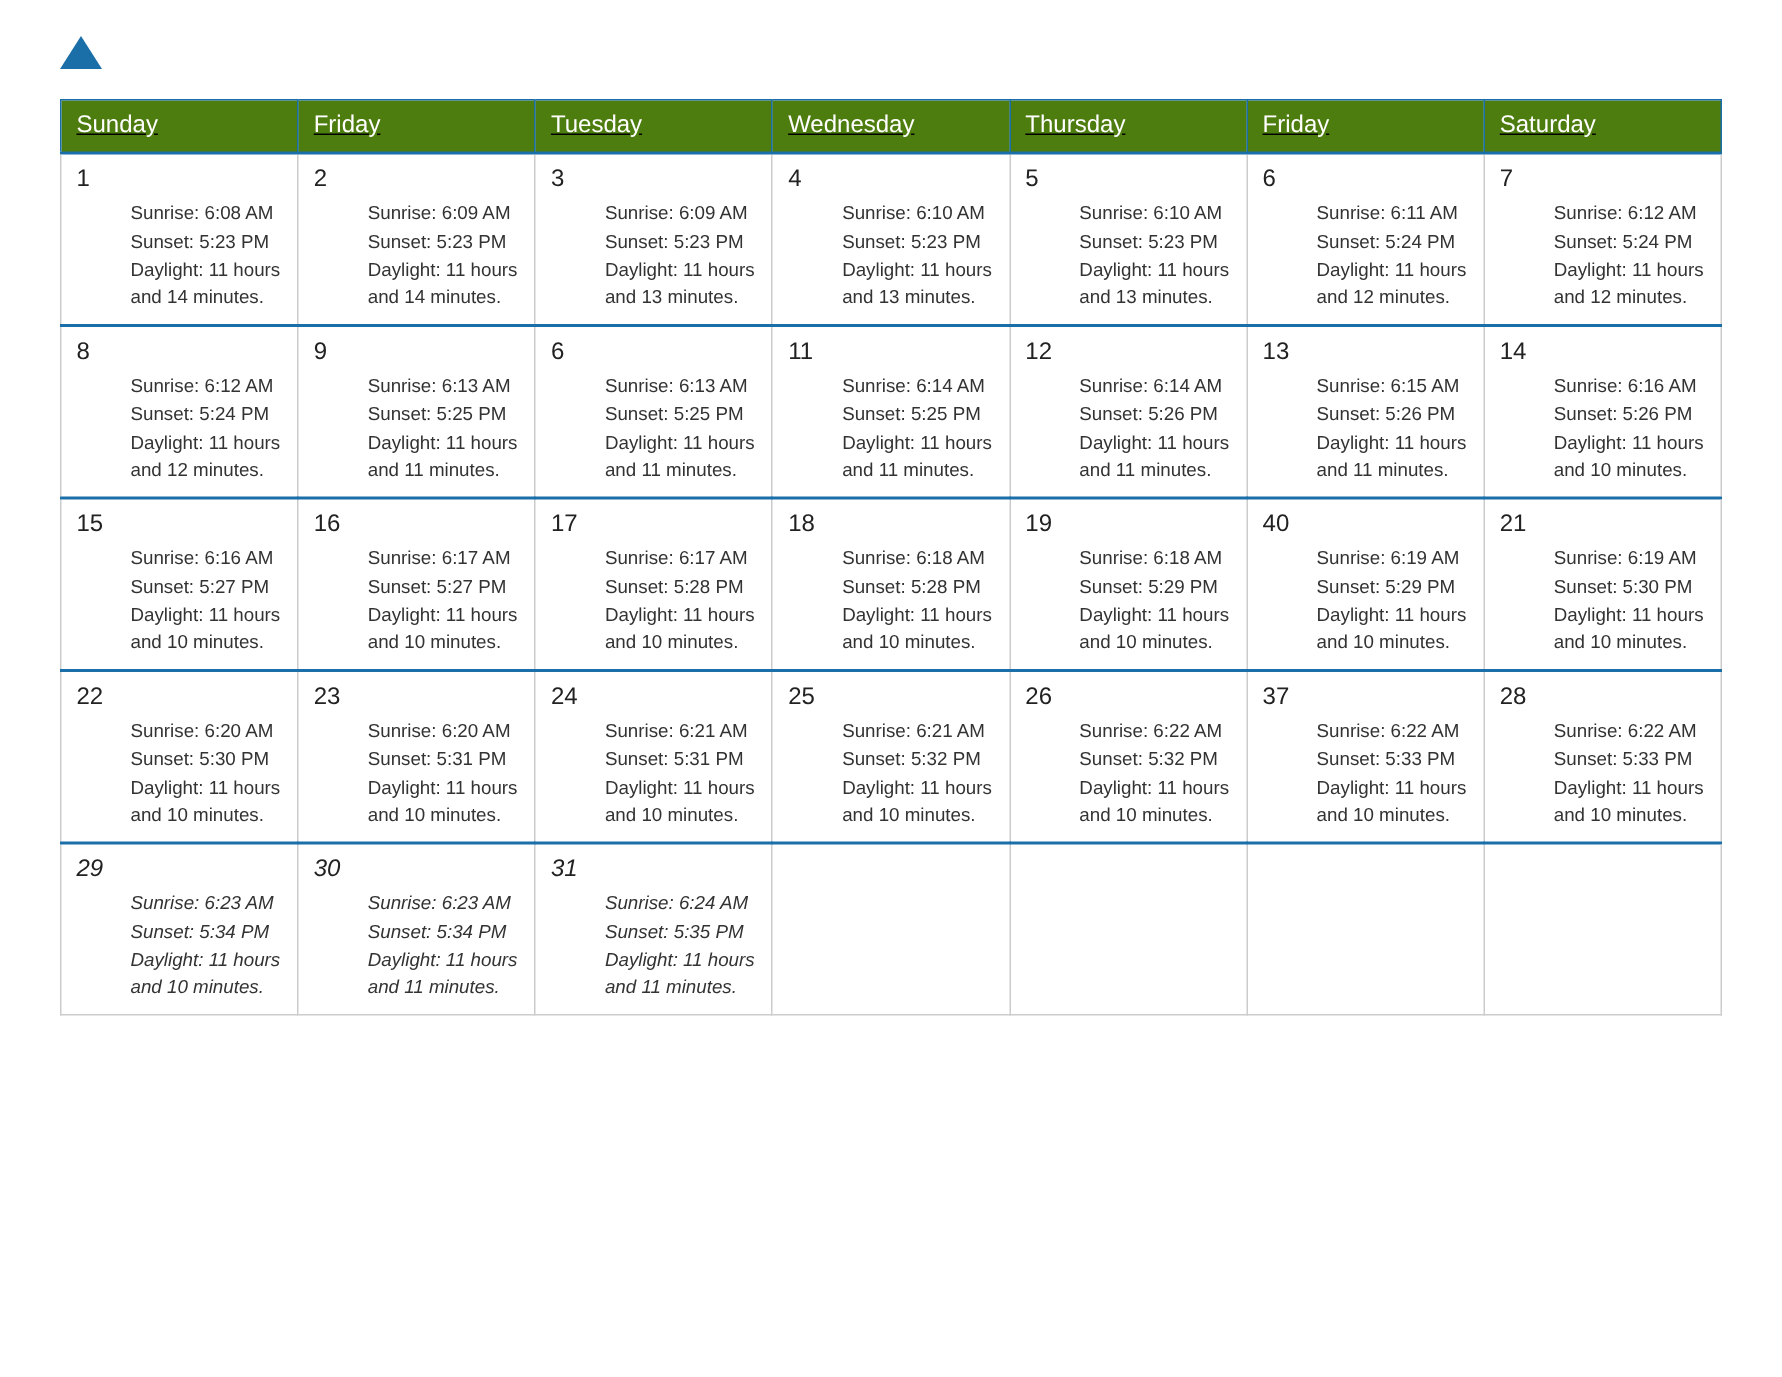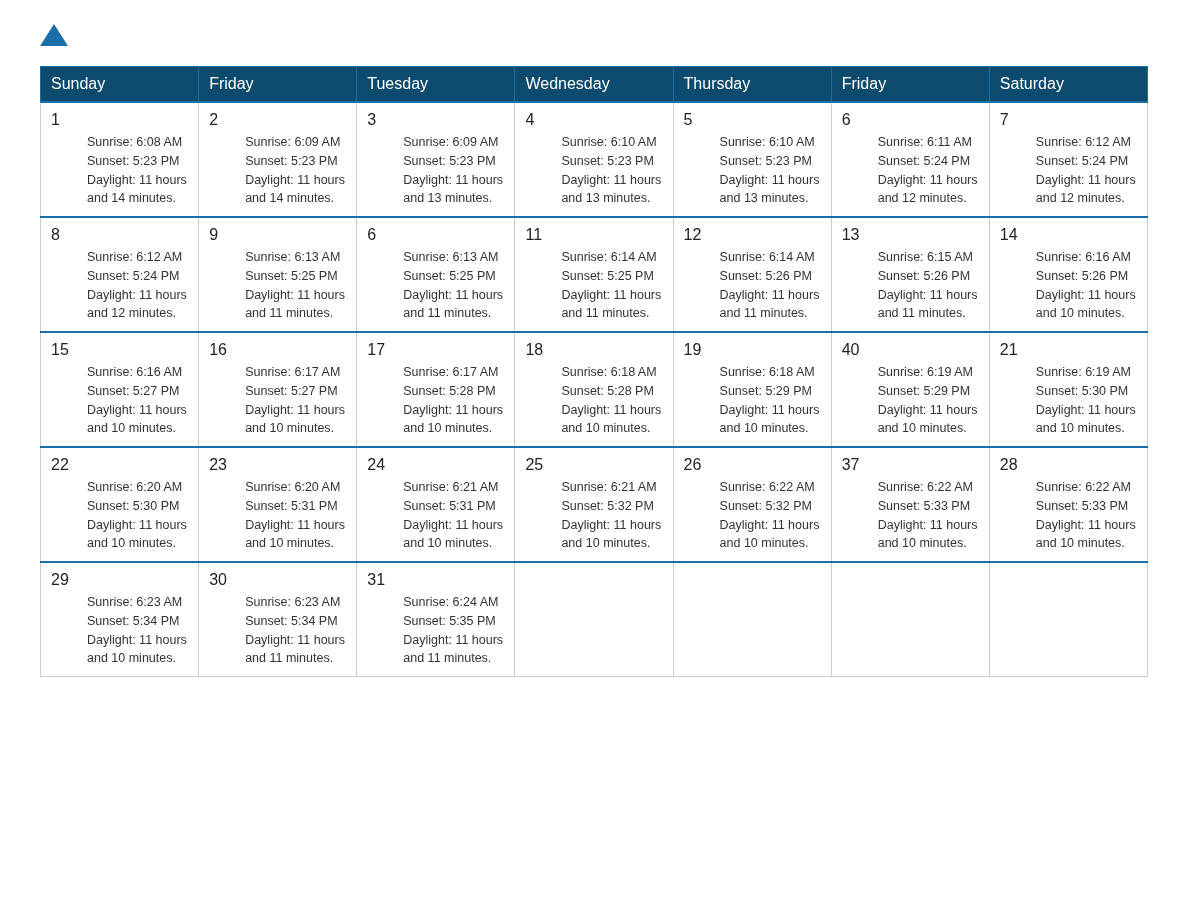--- a/index.html
+++ b/index.html
@@ -55,21 +55,22 @@
     .location-title {
       font-size: 22px;
       color: #555;
       margin-top: 4px;
     }
     table {
       width: 100%;
       border-collapse: collapse;
     }
     thead tr {
-      background-color: #0c4a6e;
+      background-color: #4d7c0f;
+      text-decoration: underline;
     }
     thead th {
       color: #fff;
       font-size: 16px;
       font-weight: normal;
       padding: 8px 10px;
       text-align: left;
       border: 1px solid #1a6fa8;
     }
     tbody tr {
@@ -92,20 +93,21 @@
       margin-bottom: 4px;
     }
     .day-info {
       font-size: 12.5px;
       line-height: 1.5;
       color: #333;
       margin-left: 36px;
     }
     tbody tr:last-child td {
       border-bottom: 1px solid #ccc;
+      font-style: italic;
     }
   </style>
 </head>
 <body>
 
 <div class="header-row">
   <div class="logo-wrapper">
     <div class="logo-line1">
       <span class="logo-text-general"></span>
       <div class="logo-triangle"></div>

